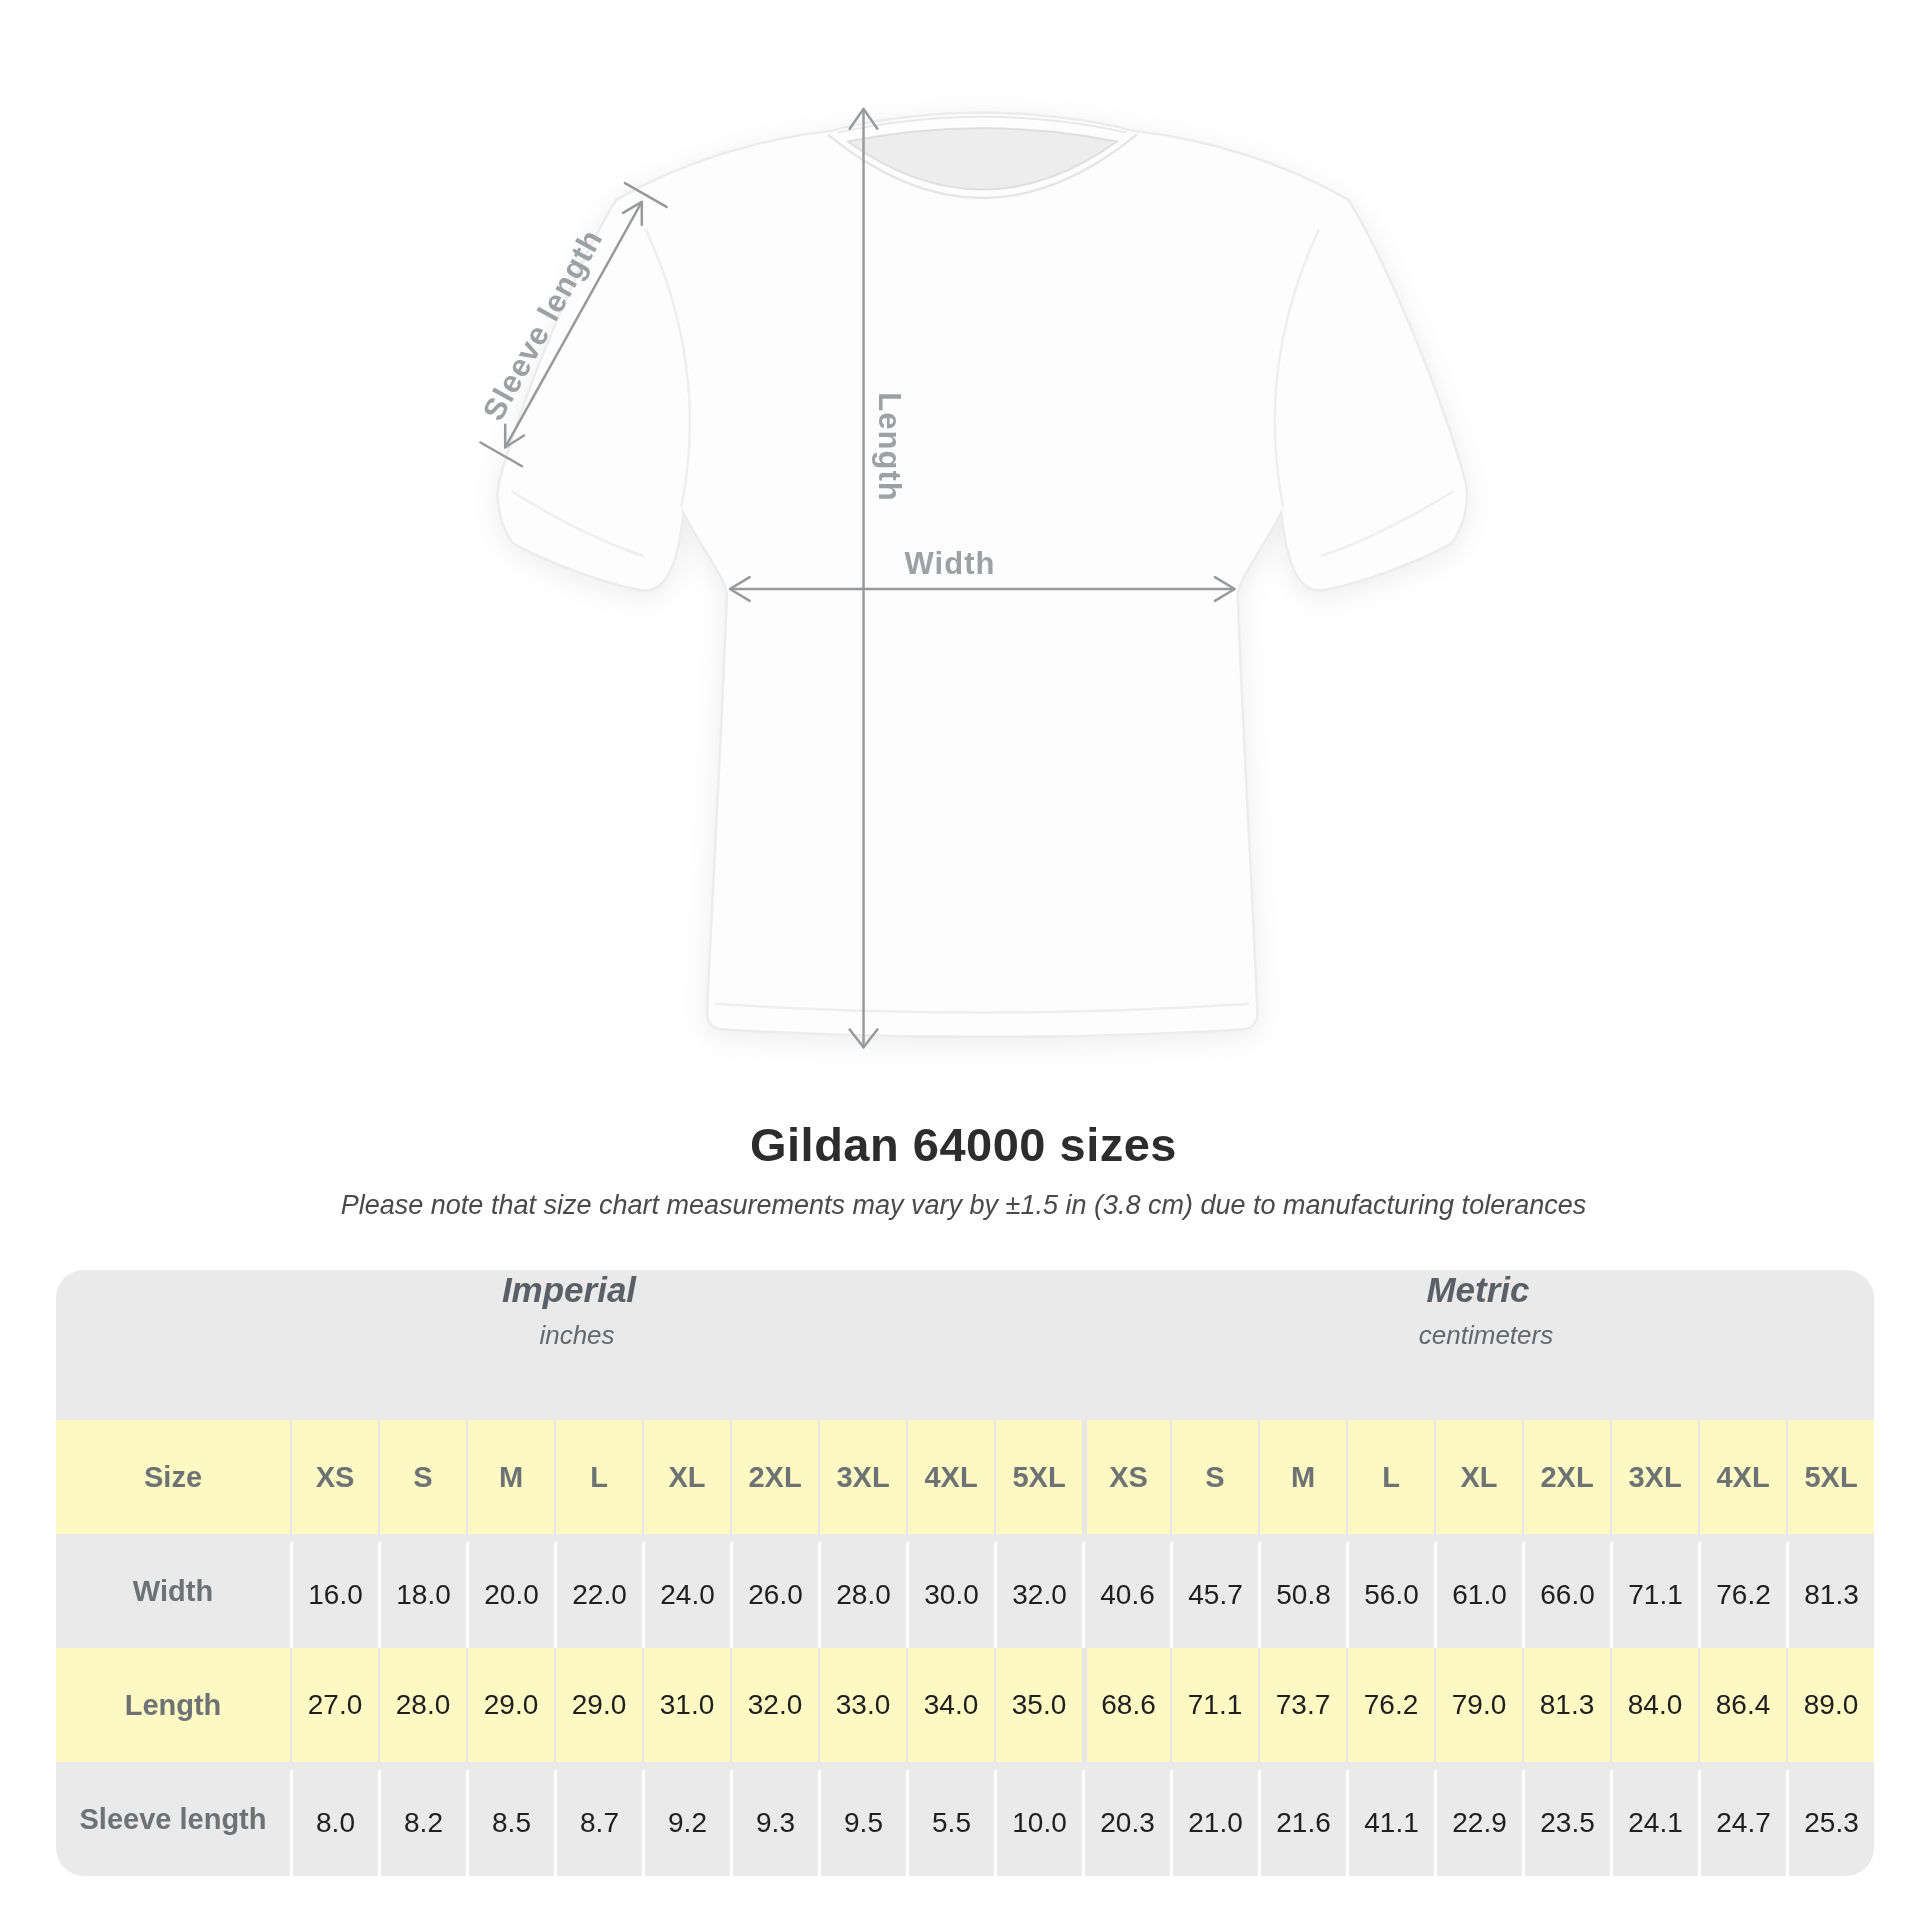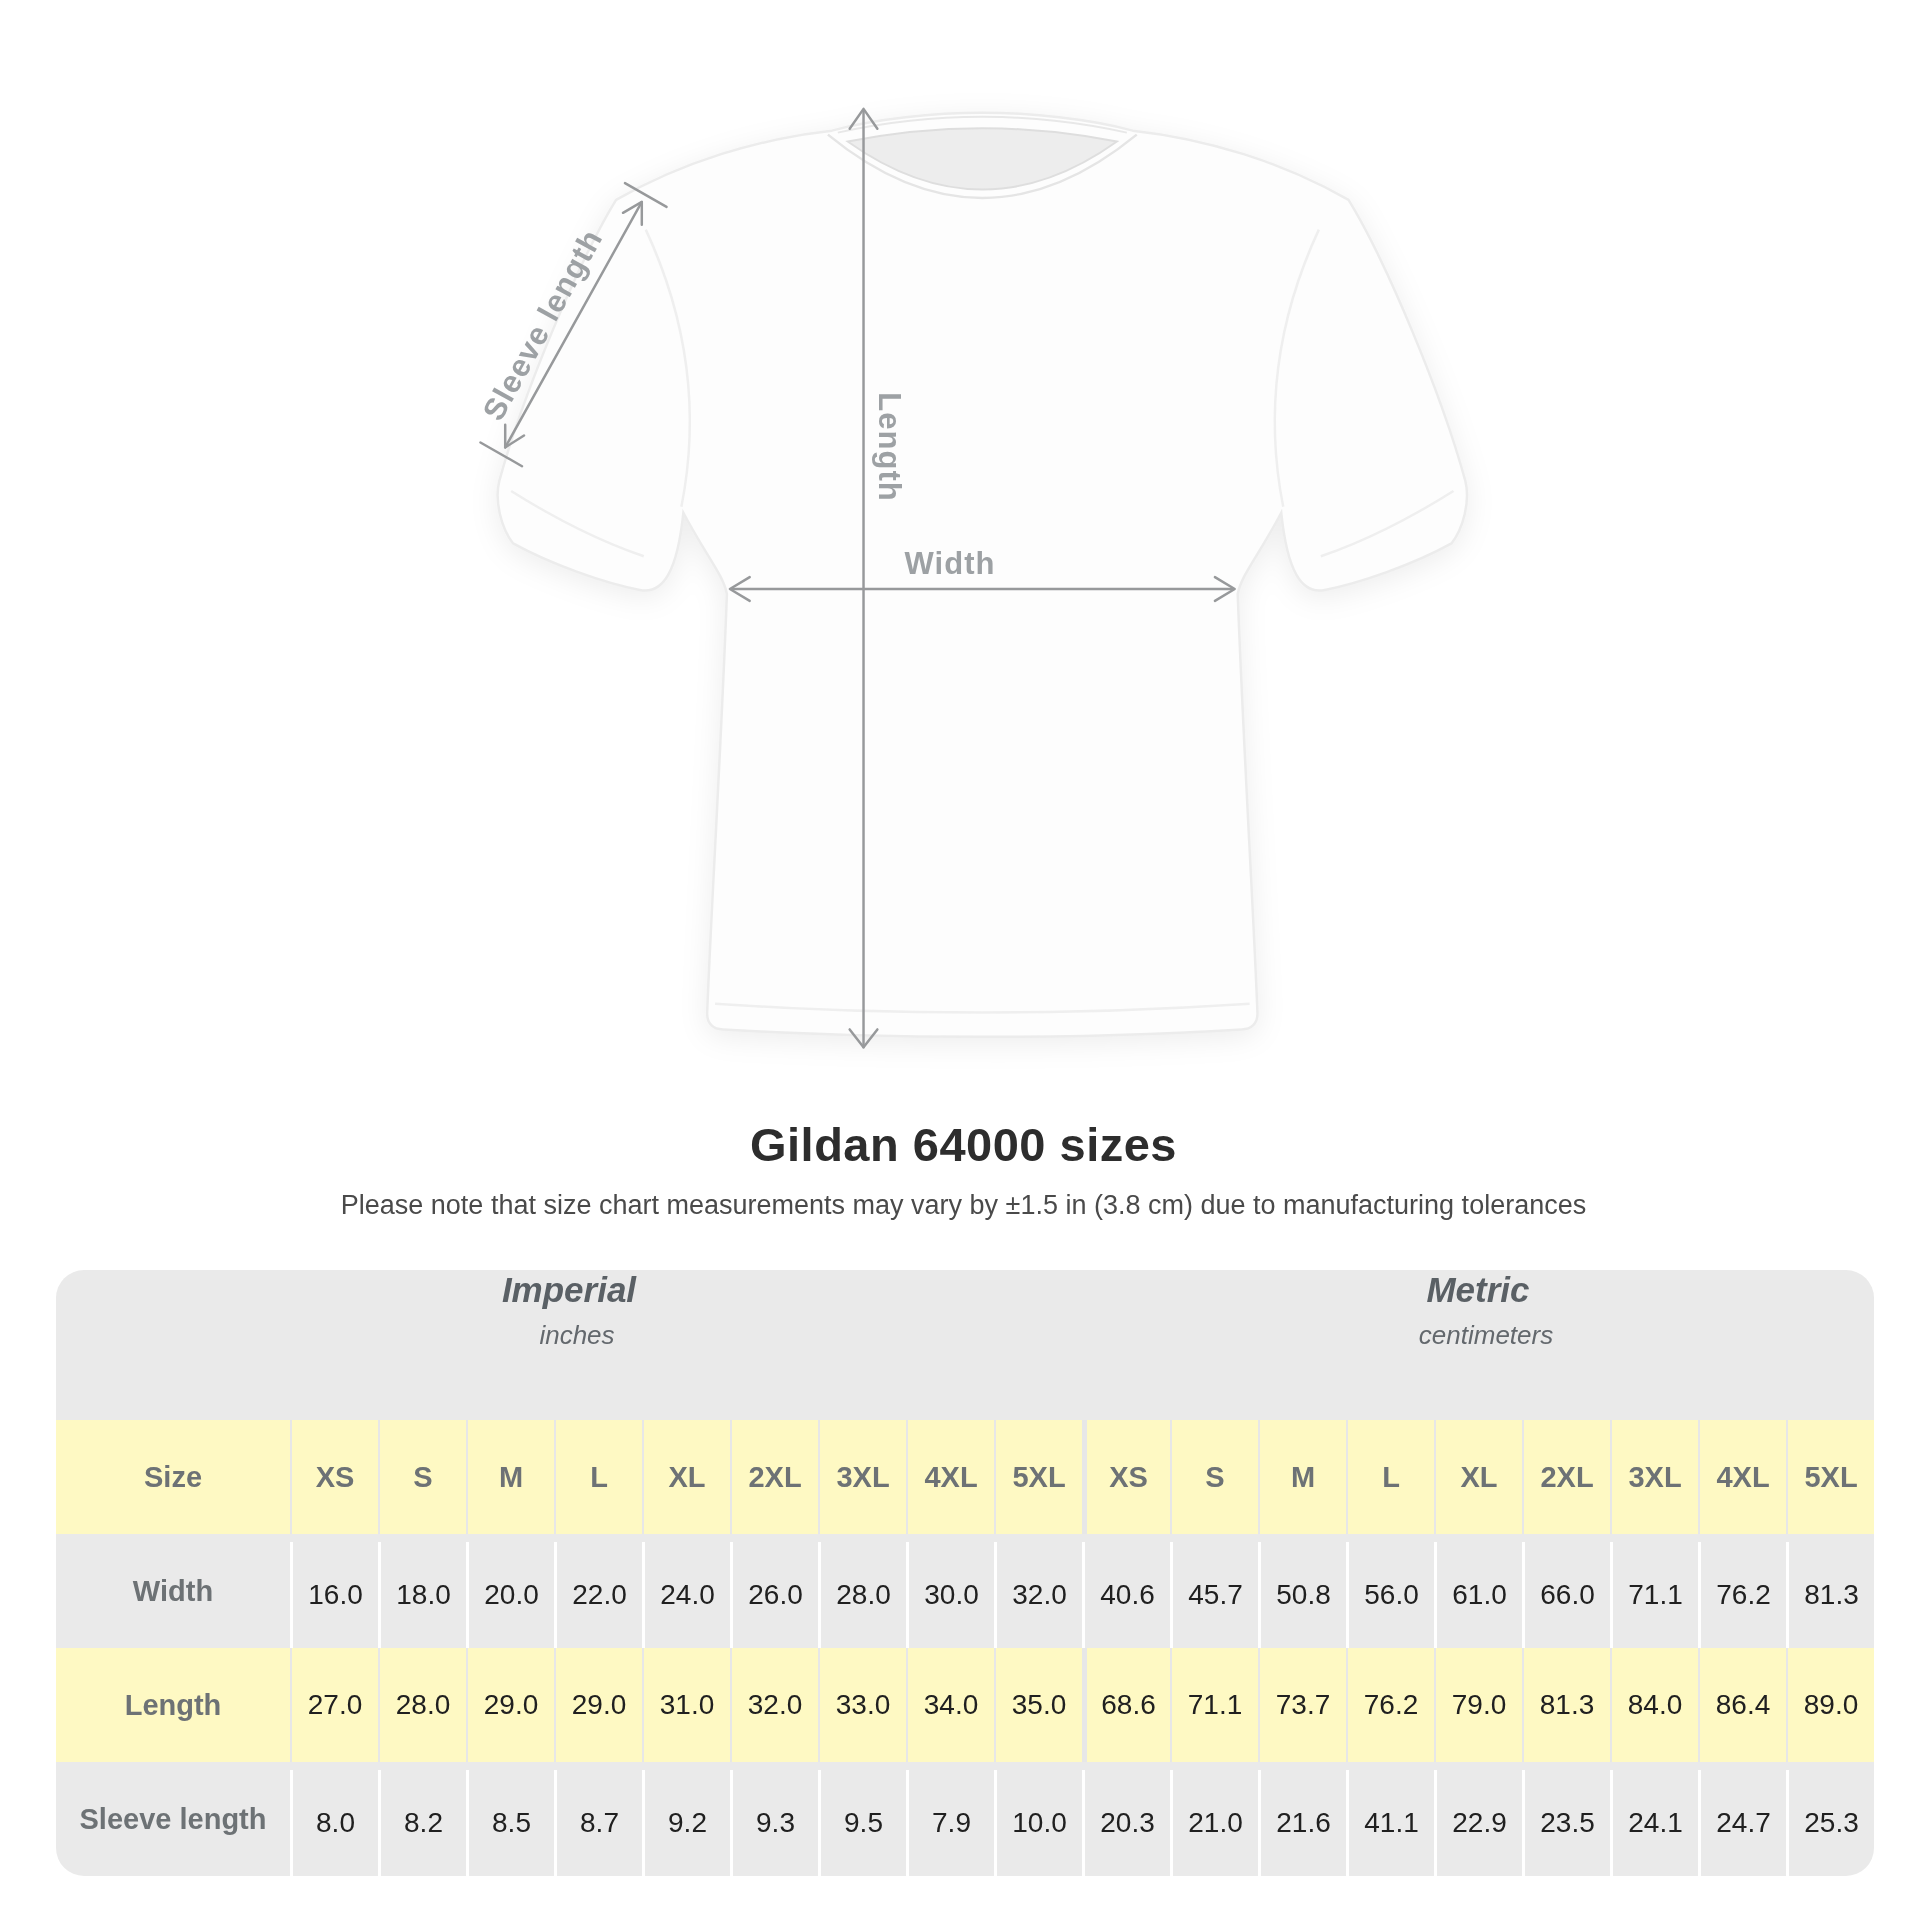--- a/index.html
+++ b/index.html
@@ -19,21 +19,21 @@
   .ann-sleeve { left:543px; top:325px; transform:translate(-50%,-50%) rotate(-61deg); }
   .ann-length { left:889px; top:447px; transform:translate(-50%,-50%) rotate(90deg); }
   .ann-width  { left:950px; top:564px; transform:translate(-50%,-50%); }
 
   
   .heading { position:absolute; left:0; top:1117px; width:1927px; text-align:center; }
   .heading h1 {
     margin:0; font-size:47px; font-weight:bold; color:#2d2d2d; letter-spacing:0.5px;
   }
   .heading p {
-    margin:18px 0 0 0; font-size:27px; color:#4a4a4a;
+    margin:18px 0 0 0; font-size:27px; font-style:italic; color:#4a4a4a;
   }
 
   
   .size-table { position:absolute; left:56px; top:1270px; width:1818px; }
 
   .band {
     height:150px; background:#eaeaea; border-radius:28px 28px 0 0;
     display:flex;
   }
   .band-half { display:flex; flex-direction:column; align-items:center; justify-content:flex-start; }
@@ -214,21 +214,21 @@
 
     <div class="trow gray last data">
       <div class="cell rowlabel">Sleeve length</div>
     <div class="cell val">8.0</div>
         <div class="cell val">8.2</div>
         <div class="cell val">8.5</div>
         <div class="cell val">8.7</div>
         <div class="cell val">9.2</div>
         <div class="cell val">9.3</div>
         <div class="cell val">9.5</div>
-        <div class="cell val">7.9</div>
+        <div class="cell val">5.5</div>
         <div class="cell val">10.0</div>
         <div class="cell val mid">20.3</div>
         <div class="cell val">21.0</div>
         <div class="cell val">21.6</div>
         <div class="cell val">41.1</div>
         <div class="cell val">22.9</div>
         <div class="cell val">23.5</div>
         <div class="cell val">24.1</div>
         <div class="cell val">24.7</div>
         <div class="cell val">25.3</div>

